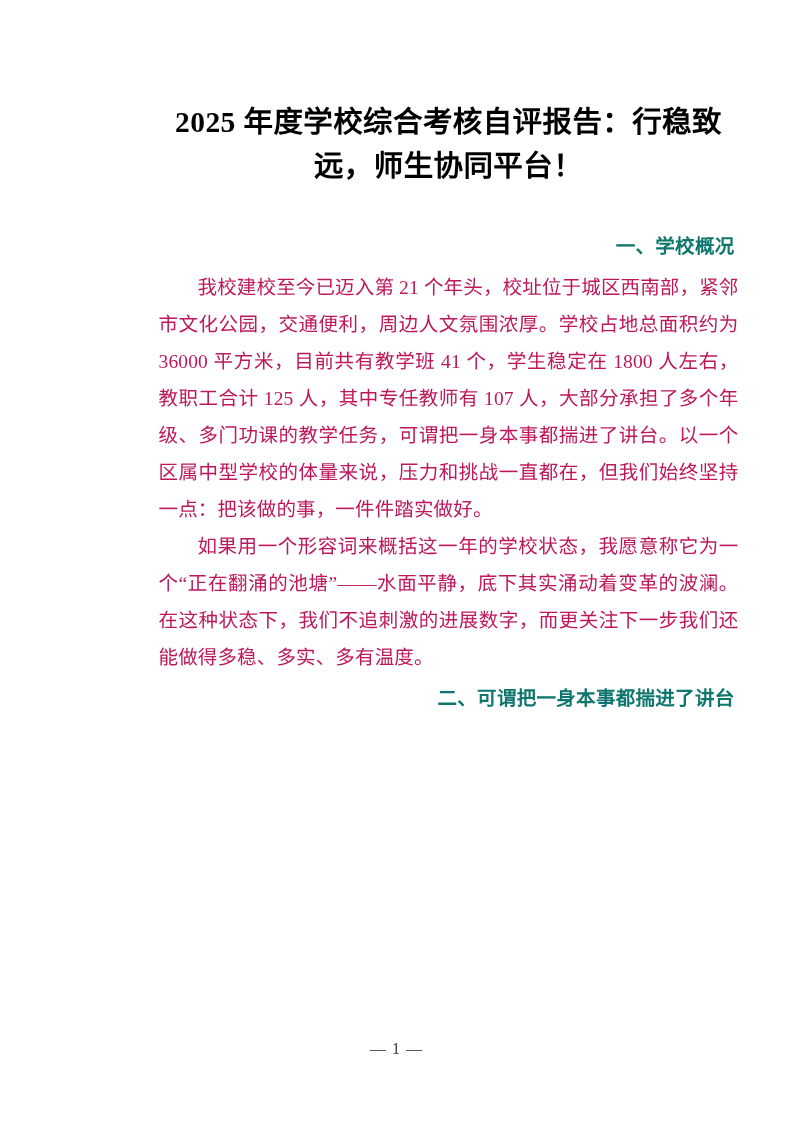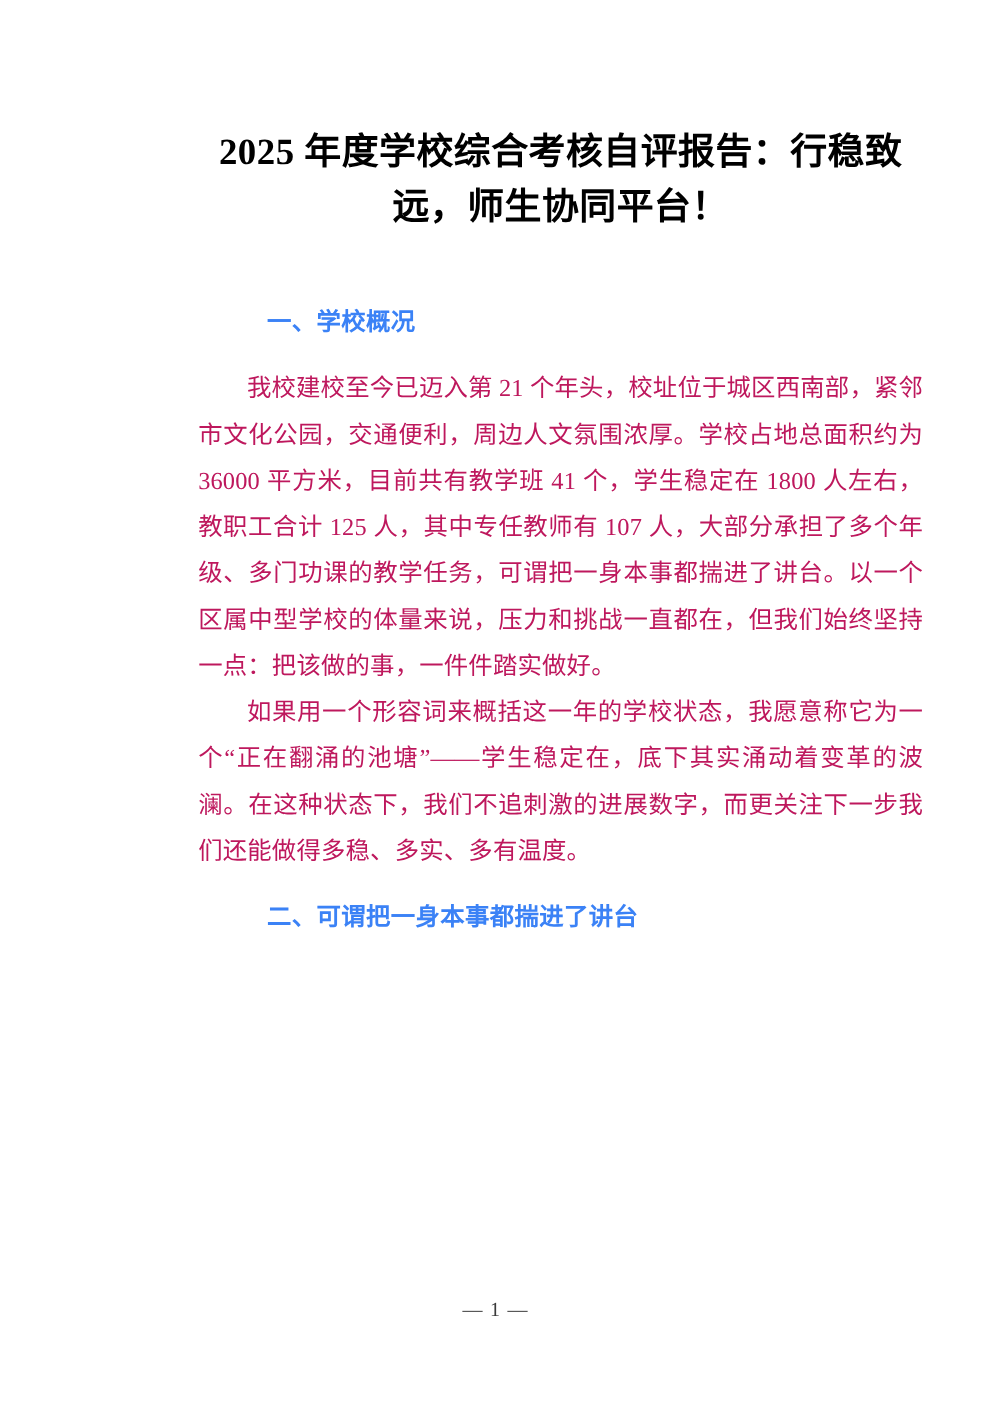--- a/index.html
+++ b/index.html
@@ -38,25 +38,26 @@
     margin: 0 0 0 0;
     padding: 0 4px;
   }
 
   
   .section-heading {
     font-family: "Liberation Sans", "DejaVu Sans", sans-serif;
     font-weight: bold;
     font-size: 19.5px;
     line-height: 37px;
-    color: #3b82f6;
+    color: #0f766e;
     text-indent: 39px;
     letter-spacing: 0.3px;
-    margin: 16px;
+    margin: 4px;
     white-space: nowrap;
+    text-align: right;
   }
 
   
   .body-par {
     font-family: "Liberation Serif", "DejaVu Serif", serif;
     font-size: 19.5px;
     line-height: 37px;
     color: #be185d;
     text-align: justify;
     text-align-last: left;
@@ -92,21 +93,21 @@
 
     <h1 class="doc-title"><span>2025 年度学校综合考核自评报告：行稳致</span><br><span>远，师生协同平台！</span></h1>
 
     <div class="spacer-title"></div>
 
     <h2 class="section-heading">一、学校概况</h2>
 
     <p class="body-par">我校建校至今已迈入第 21 个年头，校址位于城区西南部，紧邻市文化公园，交通便利，周边人文氛围浓厚。学校占地总面积约为 36000 平方米，目前共有教学班 41 个，学生稳定在 1800 人左右，教职工合计 125 人，其中专任教师有 107 人，大部分承担了多个年级、多门功课的教学任务，可谓把一身本事都揣进了讲台。以一个区属中型学校的体量来说，压力和挑战一直都在，但我们始终坚持一点：把该做的事，一件件踏实做好。</p>
 
 
-    <p class="body-par">如果用一个形容词来概括这一年的学校状态，我愿意称它为一个“正在翻涌的池塘”——学生稳定在，底下其实涌动着变革的波澜。在这种状态下，我们不追刺激的进展数字，而更关注下一步我们还能做得多稳、多实、多有温度。</p>
+    <p class="body-par">如果用一个形容词来概括这一年的学校状态，我愿意称它为一个“正在翻涌的池塘”——水面平静，底下其实涌动着变革的波澜。在这种状态下，我们不追刺激的进展数字，而更关注下一步我们还能做得多稳、多实、多有温度。</p>
 
     <h2 class="section-heading">二、可谓把一身本事都揣进了讲台</h2>
 
 
   </div>
 
   <div class="page-footer">— 1 —</div>
 
 </div>
 

